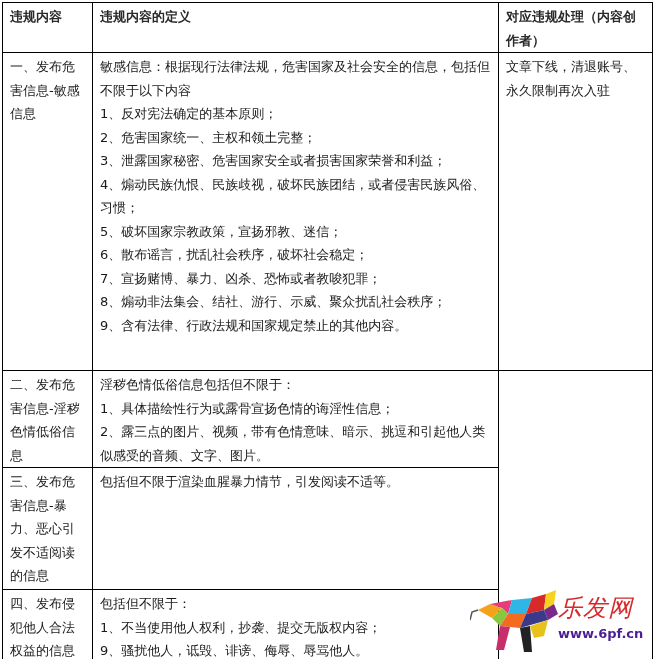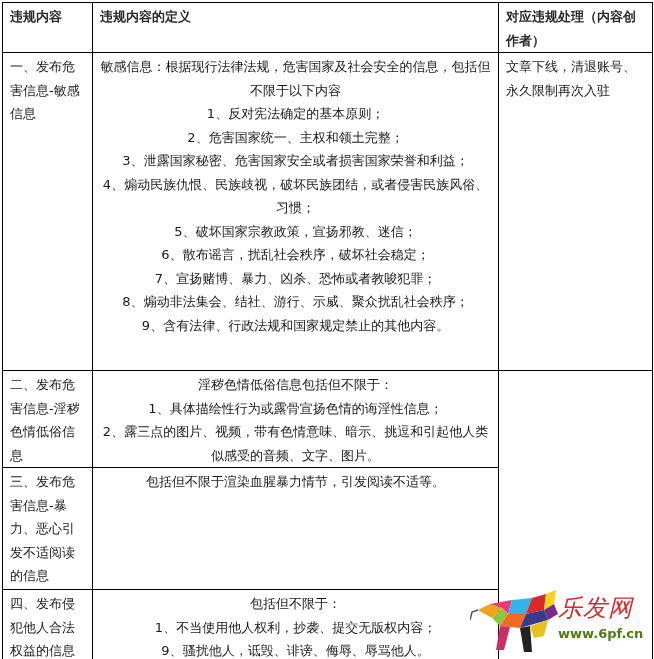--- a/index.html
+++ b/index.html
@@ -40,21 +40,21 @@
     th.center { text-align: center; margin-top: 13px; }
     col.c1 { width: 90px; }
     col.c2 { width: 406px; }
     col.c3 { width: 154px; }
     tr.head { height: 46px; }
     tr.r1 { height: 318px; }
     tr.r2 { height: 95px; margin-top: 12px; }
     tr.r3 { height: 122px; }
     tr.r4 { height: 80px; }
     tr.r5 { height: 8px; }
-    .line { display: block; text-align: center; }
+    .line { display: block; }
 
     .watermark {
       position: absolute;
       left: 470px;
       top: 590px;
       width: 184px;
       height: 69px;
     }
     .wm-text {
       position: absolute;
@@ -67,21 +67,21 @@
       letter-spacing: 1px;
       font-style: italic;
     }
     .wm-url {
       position: absolute;
       left: 88px;
       top: 36px;
       font-family: "DejaVu Sans", sans-serif;
       font-weight: bold;
       font-size: 13px;
-      color: #4d7c0f;
+      color: #4c1d95;
     }
   </style>
 </head>
 <body>
 
 <table class="rules">
   <colgroup>
     <col class="c1">
       <col class="c2">
       <col class="c3">

